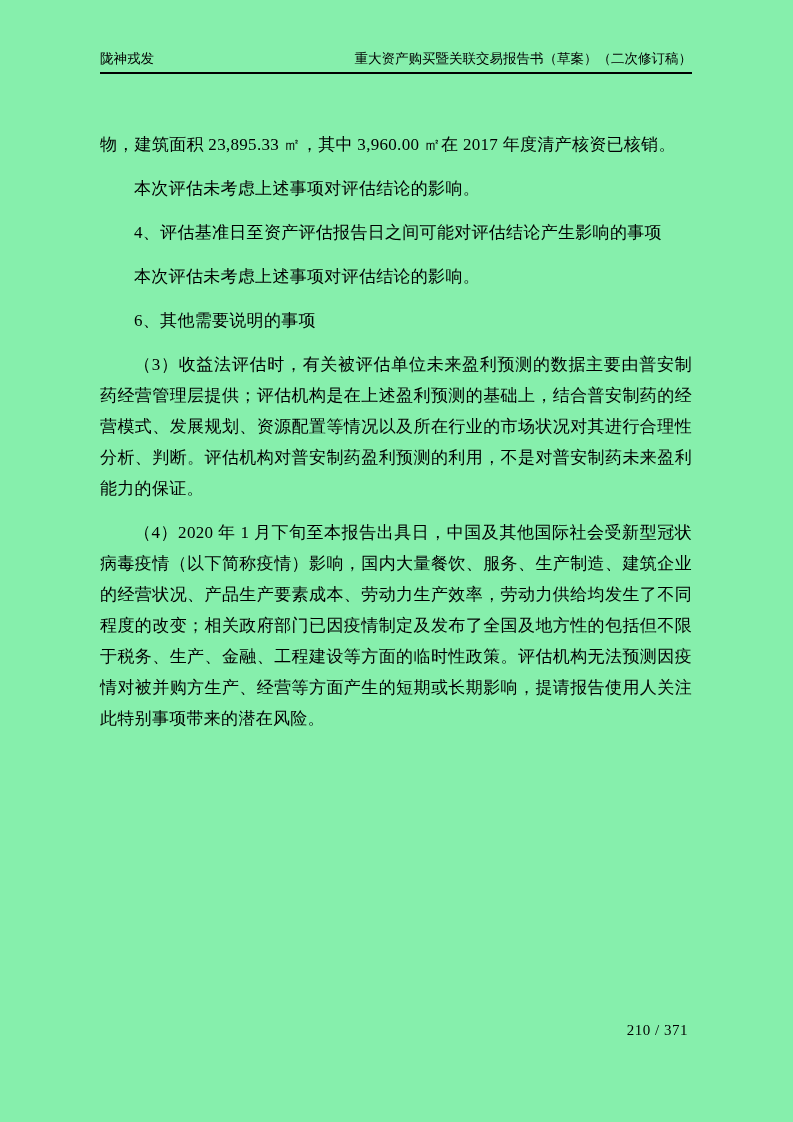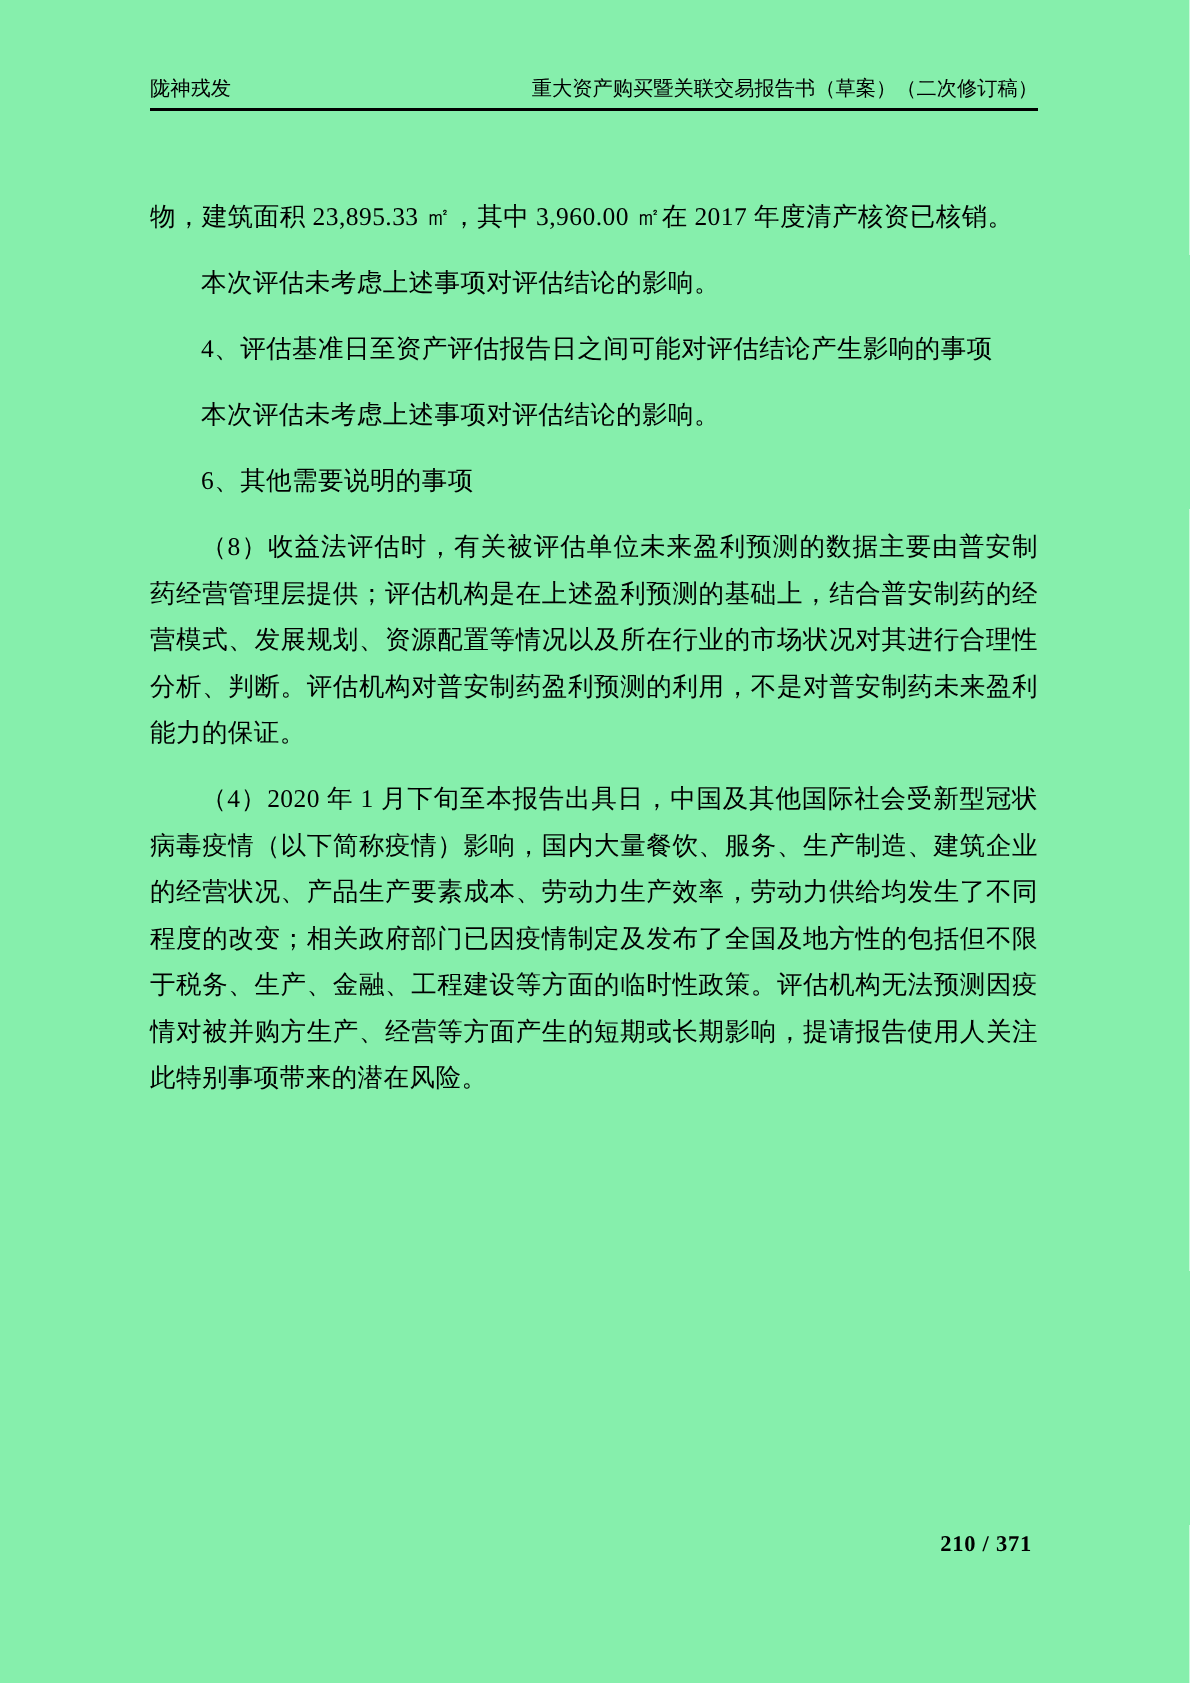--- a/index.html
+++ b/index.html
@@ -47,41 +47,41 @@
     text-indent: 2em;
   }
   .content p.continuation {
     text-indent: 0;
   }
   .footer {
     position: absolute;
     right: 105px;
     top: 1022px;
     font-size: 15px;
-    font-weight: bold;
+    font-weight: normal;
     letter-spacing: 0.5px;
   }
 </style>
 </head>
 <body>
 
 <div class="page">
 
   <div class="header">
     <span class="hleft">陇神戎发</span>
     <span class="hright">重大资产购买暨关联交易报告书（草案）（二次修订稿）</span>
   </div>
 
   <div class="content">
     <p class="continuation">物，建筑面积 23,895.33 ㎡，其中 3,960.00 ㎡在 2017 年度清产核资已核销。</p>
     <p>本次评估未考虑上述事项对评估结论的影响。</p>
     <p>4、评估基准日至资产评估报告日之间可能对评估结论产生影响的事项</p>
     <p>本次评估未考虑上述事项对评估结论的影响。</p>
     <p>6、其他需要说明的事项</p>
-    <p>（8）收益法评估时，有关被评估单位未来盈利预测的数据主要由普安制药经营管理层提供；评估机构是在上述盈利预测的基础上，结合普安制药的经营模式、发展规划、资源配置等情况以及所在行业的市场状况对其进行合理性分析、判断。评估机构对普安制药盈利预测的利用，不是对普安制药未来盈利能力的保证。</p>
+    <p>（3）收益法评估时，有关被评估单位未来盈利预测的数据主要由普安制药经营管理层提供；评估机构是在上述盈利预测的基础上，结合普安制药的经营模式、发展规划、资源配置等情况以及所在行业的市场状况对其进行合理性分析、判断。评估机构对普安制药盈利预测的利用，不是对普安制药未来盈利能力的保证。</p>
     <p>（4）2020 年 1 月下旬至本报告出具日，中国及其他国际社会受新型冠状病毒疫情（以下简称疫情）影响，国内大量餐饮、服务、生产制造、建筑企业的经营状况、产品生产要素成本、劳动力生产效率，劳动力供给均发生了不同程度的改变；相关政府部门已因疫情制定及发布了全国及地方性的包括但不限于税务、生产、金融、工程建设等方面的临时性政策。评估机构无法预测因疫情对被并购方生产、经营等方面产生的短期或长期影响，提请报告使用人关注此特别事项带来的潜在风险。</p>
   </div>
 
   <div class="footer">
     <span>210 / 371</span>
   </div>
 
 </div>
 
 </body></html>

